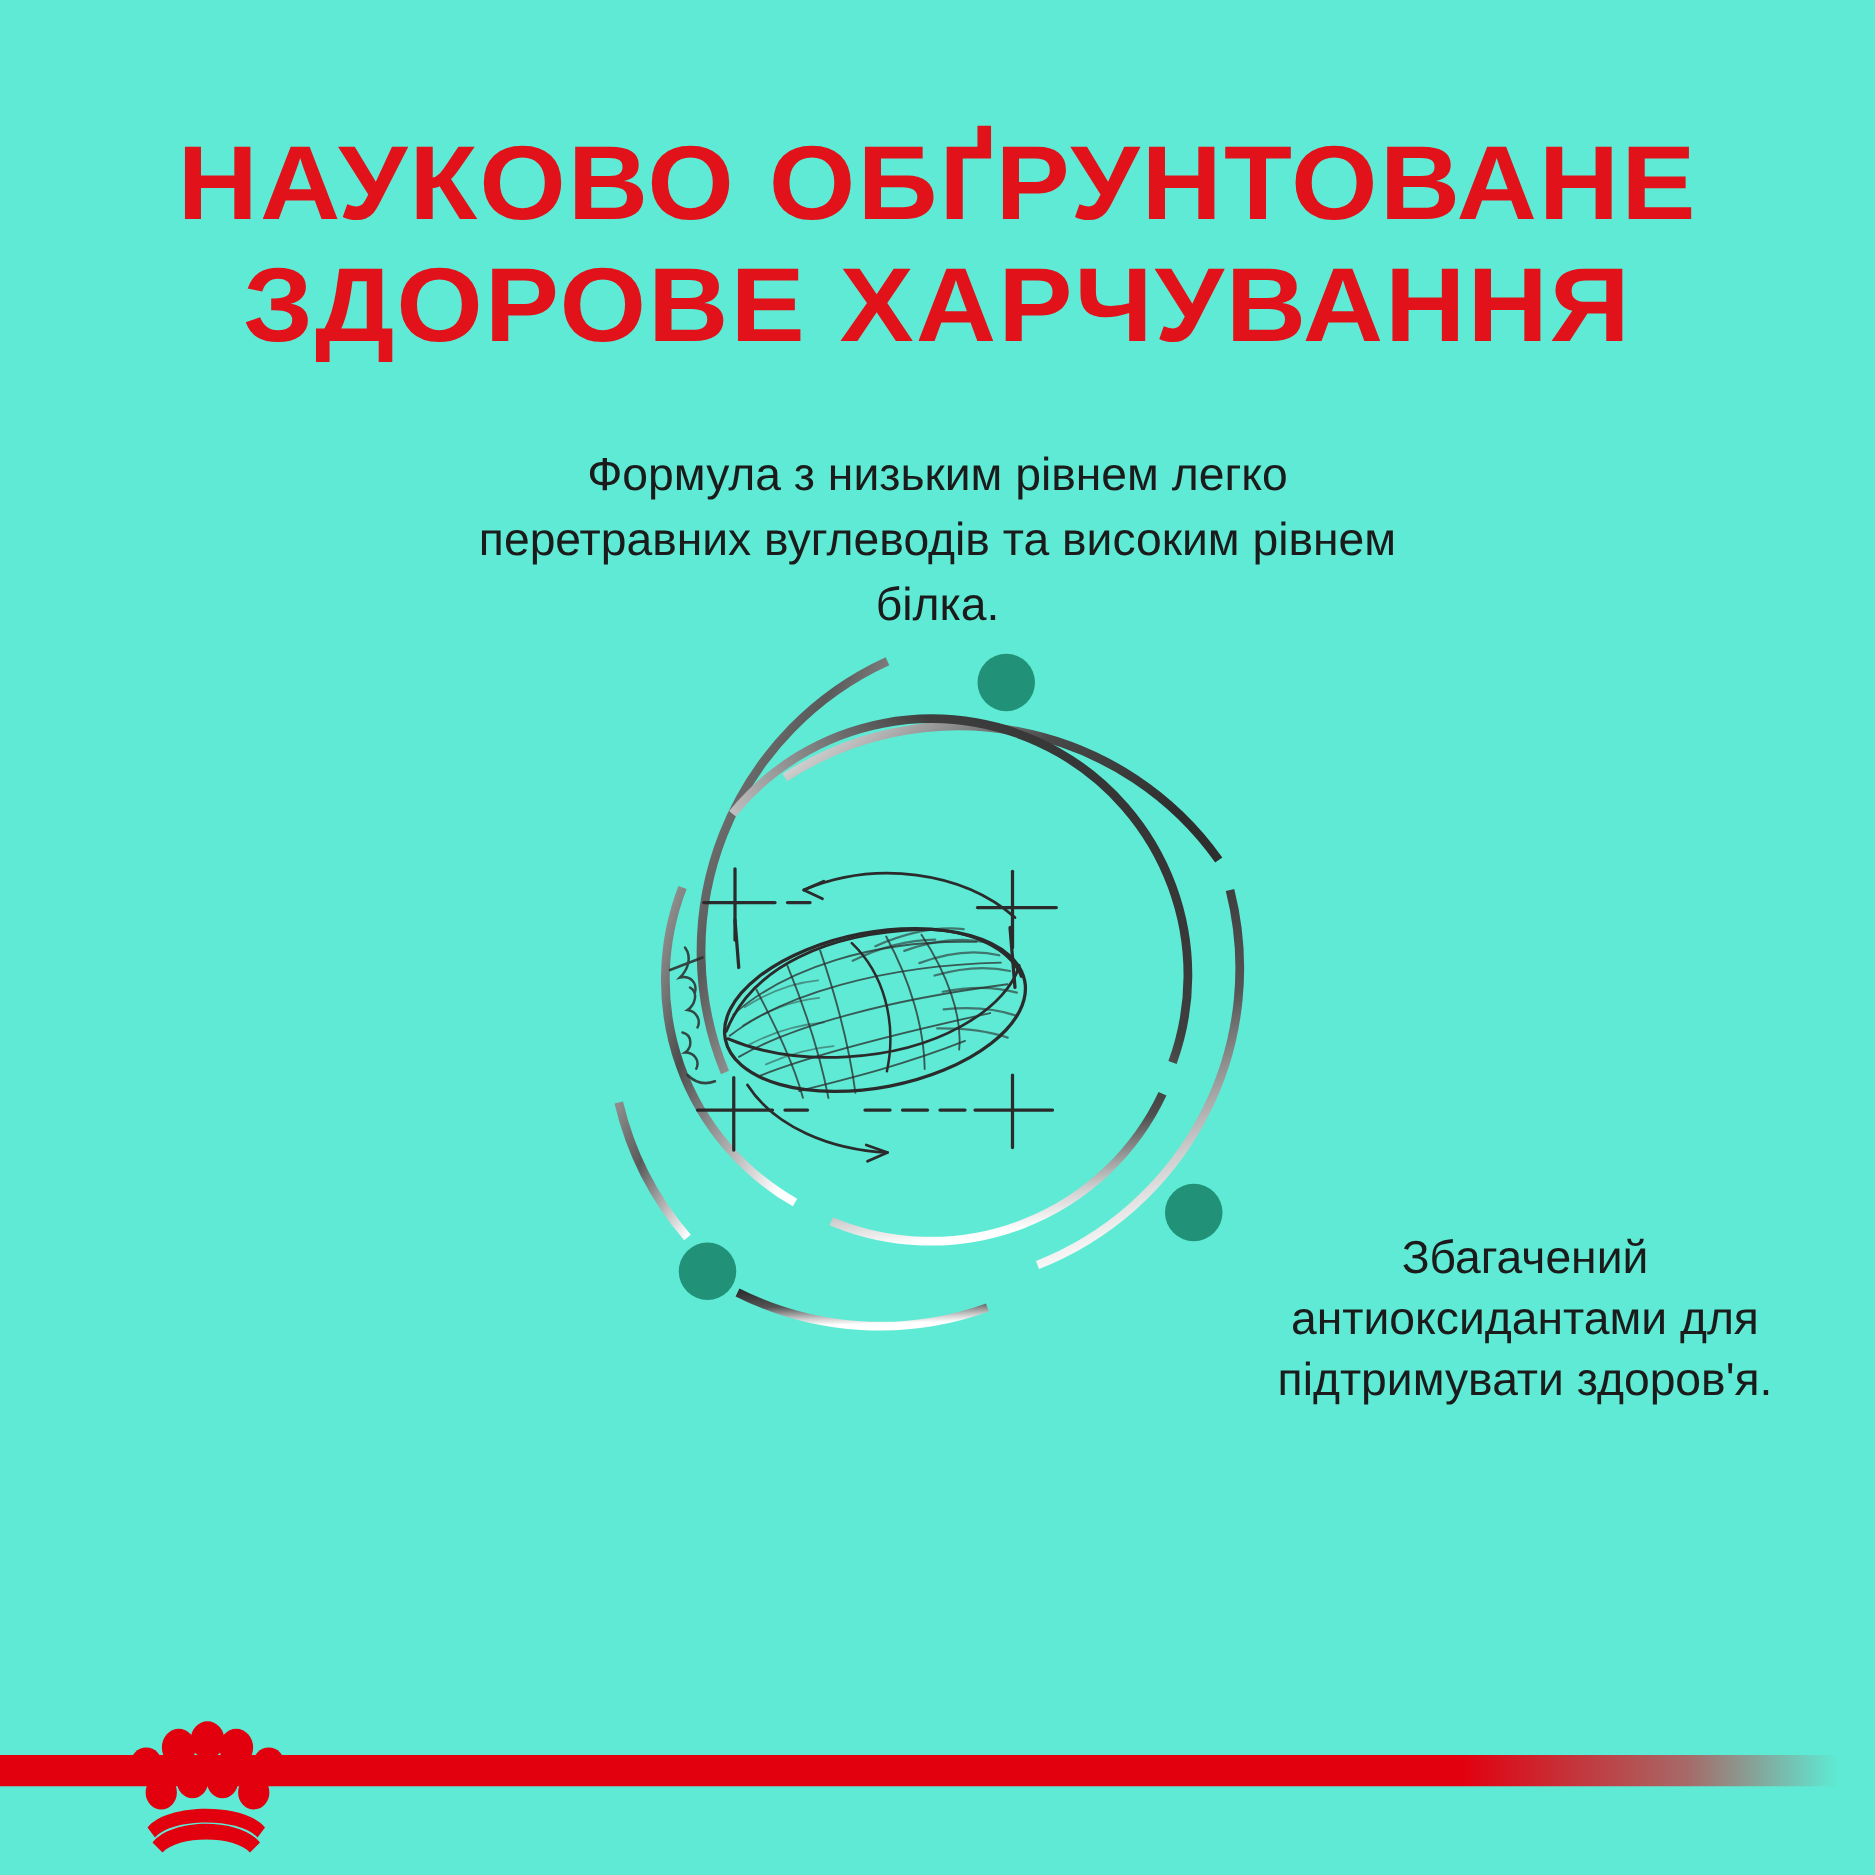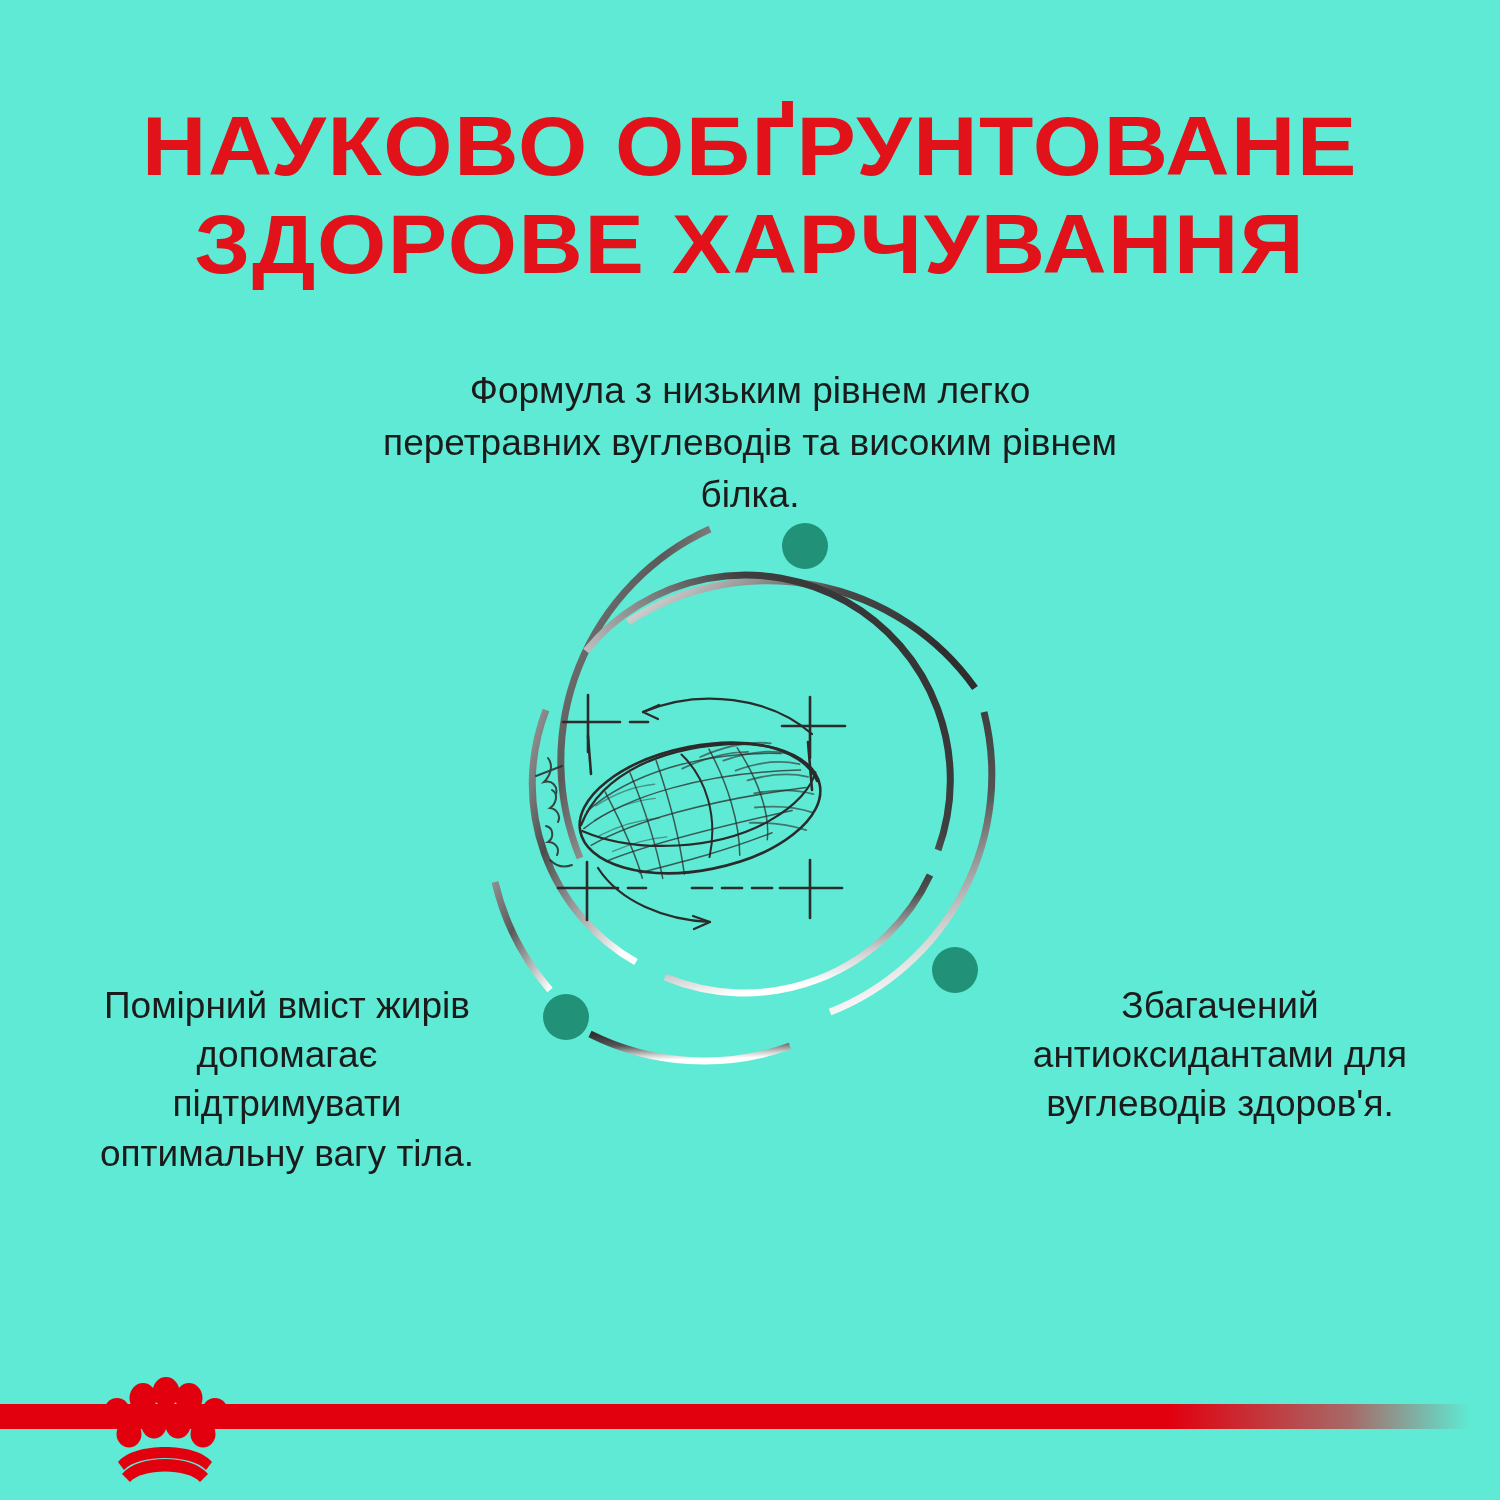--- a/index.html
+++ b/index.html
@@ -39,21 +39,21 @@
     white-space: nowrap;
   }
   .headline-line {
     display: block;
   }
 
   
   .intro {
     position: absolute;
     left: 375px;
-    top: 328px;
+    top: 317px;
     width: 750px;
     text-align: center;
     color: #1b1b1b;
     font-size: 37px;
     line-height: 1.40;
     font-weight: 400;
   }
 
   
   .caption {
@@ -124,23 +124,22 @@
 
 <div id="page">
 
   <h1 class="headline">
     <span class="headline-line">НАУКОВО ОБҐРУНТОВАНЕ</span>
     <span class="headline-line">ЗДОРОВЕ ХАРЧУВАННЯ</span>
   </h1>
 
   <p class="intro">Формула з низьким рівнем легко перетравних вуглеводів та високим рівнем білка.</p>
 
-  <p class="caption caption-left">Помірний вміст жирів допомагає підтримувати оптимальну вагу тіла.</p>
-
-  <p class="caption caption-right">Збагачений антиоксидантами для вуглеводів здоров'я.</p>
+
+  <p class="caption caption-right">Збагачений антиоксидантами для підтримувати здоров'я.</p>
 
   <div class="graphic">
     <svg viewBox="0 0 580 580" xmlns="http://www.w3.org/2000/svg" aria-hidden="true">
       <defs>
 
         <linearGradient id="gOuter1" x1="0%" y1="0%" x2="100%" y2="40%">
           <stop offset="0%" stop-color="#ffffff"></stop>
           <stop offset="14%" stop-color="#c9c9c9"></stop>
           <stop offset="55%" stop-color="#4a4a4a"></stop>
           <stop offset="100%" stop-color="#2e2e2e"></stop>

